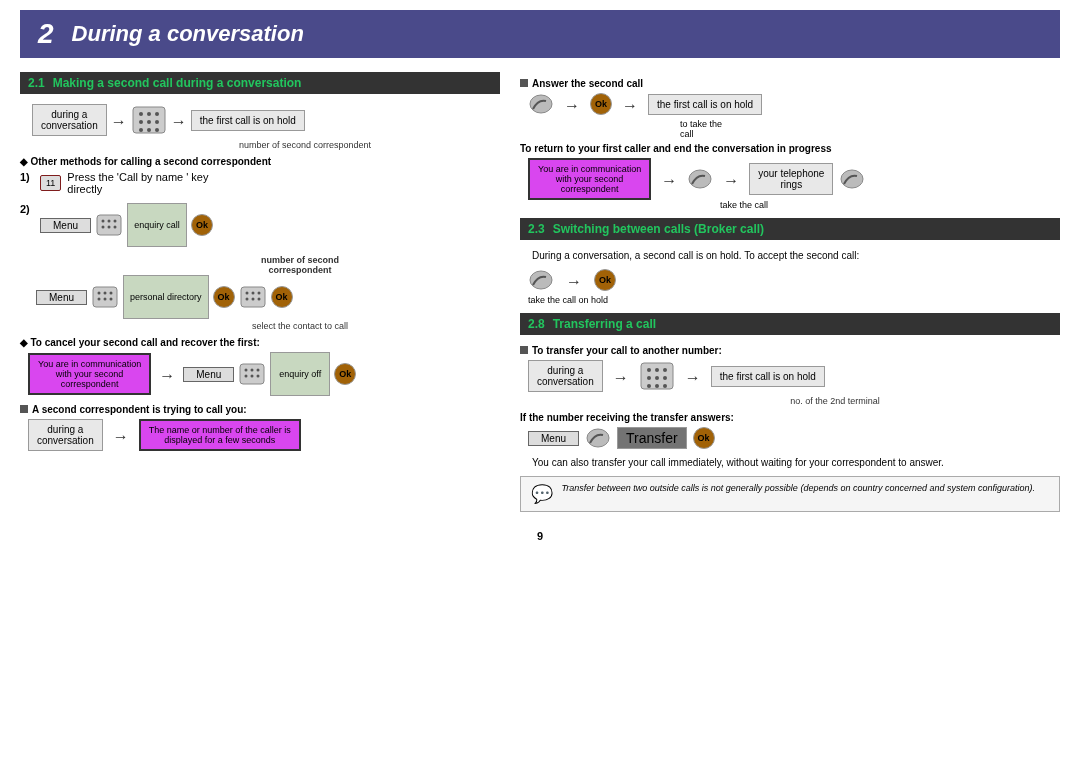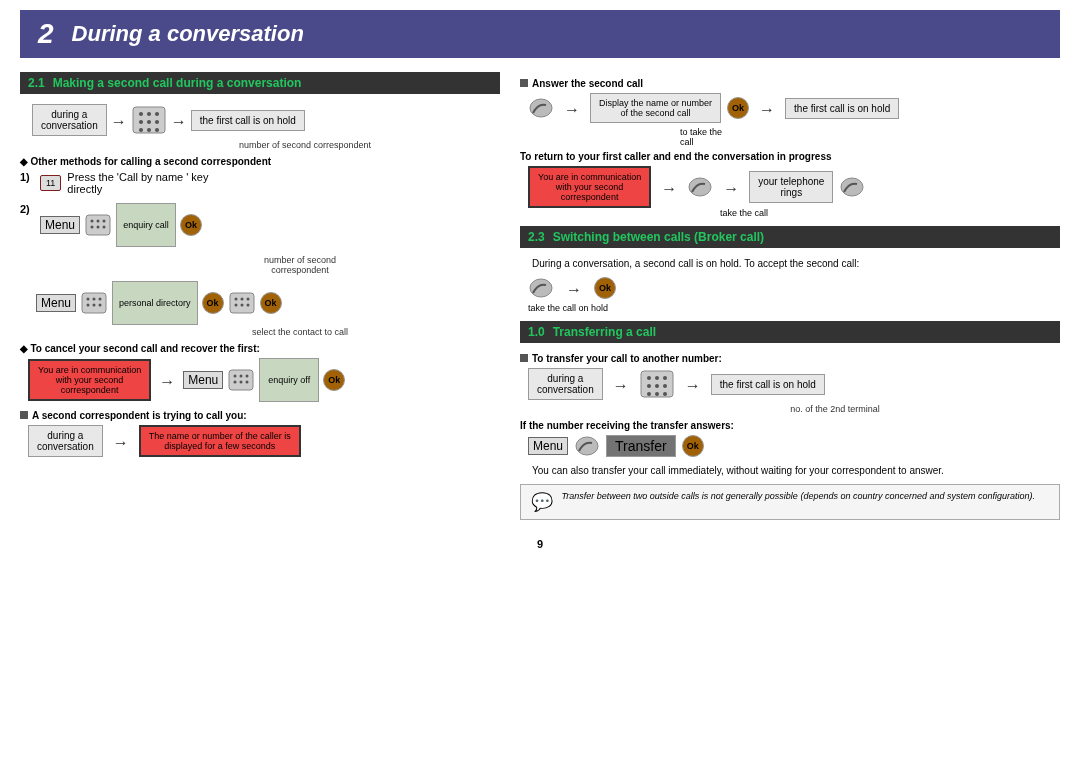--- a/index.html
+++ b/index.html
@@ -63,21 +63,21 @@
     .box-gray {
       border: 1px solid #999;
       background: #e8e8e8;
       padding: 4px 8px;
       text-align: center;
       font-size: 10px;
       min-width: 70px;
     }
     .box-dark {
       border: 2px solid #333;
-      background: #ef4444;
+      background: #d946ef;
       padding: 4px 8px;
       text-align: center;
       font-size: 10px;
       min-width: 80px;
     }
 
     .arrow {
       font-size: 16px;
       color: #333;
       margin: 0 4px;
@@ -150,22 +150,22 @@
 
     .step-num {
       font-weight: bold;
       font-size: 11px;
       min-width: 14px;
     }
 
     
     .menu-key {
       border: 1px solid #666;
-      padding: 1px 4px;
-      font-size: 12px;
+      padding: 1px 12px;
+      font-size: 10px;
       background: #ddd;
     }
 
     
     .info-box {
       border: 1px solid #aaa;
       background: #f5f5f5;
       padding: 6px 10px;
       margin-top: 8px;
       display: flex;
@@ -273,21 +273,21 @@
             <circle cx="14" cy="8" r="1.5" fill="#555"></circle>
             <circle cx="20" cy="8" r="1.5" fill="#555"></circle>
             <circle cx="8" cy="14" r="1.5" fill="#555"></circle>
             <circle cx="14" cy="14" r="1.5" fill="#555"></circle>
             <circle cx="20" cy="14" r="1.5" fill="#555"></circle>
           </svg>
           <div class="screen-display">enquiry call</div>
           <div class="ok-btn">Ok</div>
         </div>
       </div>
-      <div class="sub-label" style="margin-left:80px;margin-bottom:6px;">number of second<br>correspondent</div>
+      <div class="sub-label" style="margin-left:80px;margin-bottom:0;font-weight:bold;">number of second<br>correspondent</div>
 
       <div style="display:flex;align-items:center;gap:4px;margin-left:16px;margin-bottom:2px;">
         <div class="menu-key">Menu</div>
         <svg width="28" height="24">
           <rect x="2" y="2" width="24" height="20" rx="3" fill="#ccc" stroke="#888"></rect>
           <circle cx="8" cy="8" r="1.5" fill="#555"></circle>
           <circle cx="14" cy="8" r="1.5" fill="#555"></circle>
           <circle cx="20" cy="8" r="1.5" fill="#555"></circle>
           <circle cx="8" cy="14" r="1.5" fill="#555"></circle>
           <circle cx="14" cy="14" r="1.5" fill="#555"></circle>
@@ -347,21 +347,20 @@
     <div class="mb8">
       <div class="subsection-label">
         <span class="small-sq"></span><span>Answer the second call</span>
       </div>
       <div style="display:flex;align-items:center;gap:6px;margin-left:8px;margin-bottom:4px;">
         <svg width="26" height="22">
           <ellipse cx="13" cy="11" rx="11" ry="9" fill="#bbb" stroke="#888"></ellipse>
           <path d="M5 16 Q10 6 18 8" stroke="#555" fill="none" stroke-width="2"></path>
         </svg>
         <span class="arrow">→</span>
-        <div class="box-gray" style="font-size:9px;min-width:110px;">Display the name or number<br>of the second call</div>
         <div class="ok-btn">Ok</div>
         <span class="arrow">→</span>
         <div class="box-gray">the first call is on hold</div>
       </div>
       <div style="margin-left:160px;font-size:9px;">to take the<br>call</div>
 
       <div class="bold-text mt4 mb4">
         <span>To return to your first caller and end the conversation in progress</span>
       </div>
       <div style="display:flex;align-items:center;gap:6px;margin-left:8px;">
@@ -397,21 +396,21 @@
         </svg>
         <span class="arrow">→</span>
         <div class="ok-btn">Ok</div>
       </div>
       <div style="margin-left:8px;font-size:9px;">take the call on
 hold</div>
     </div>
 
     <div class="mb8">
       <div class="section-header">
-        <span class="sec-num">1.0</span>
+        <span class="sec-num">2.8</span>
         <span>Transferring a call</span>
       </div>
 
       <div class="subsection-label">
         <span class="small-sq"></span><span>To transfer your call to another number:</span>
       </div>
 
       <div style="display:flex;align-items:center;gap:6px;margin-left:8px;margin-bottom:4px;">
         <div class="box-gray">during a<br>conversation</div>
         <span class="arrow">→</span>

